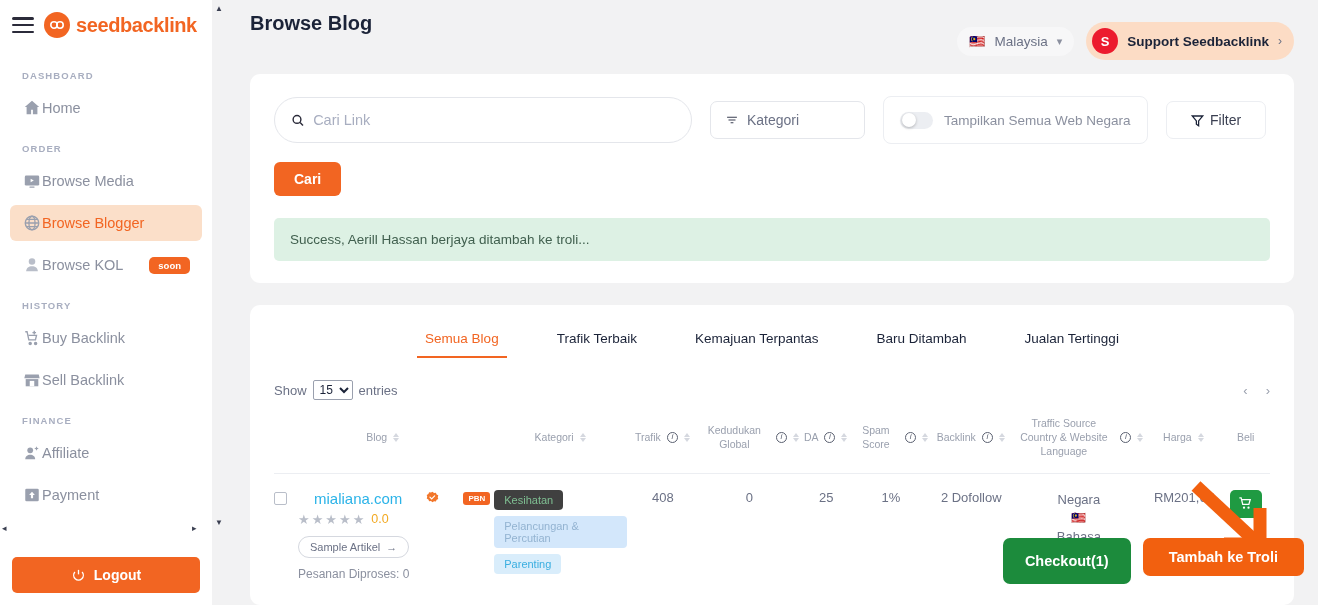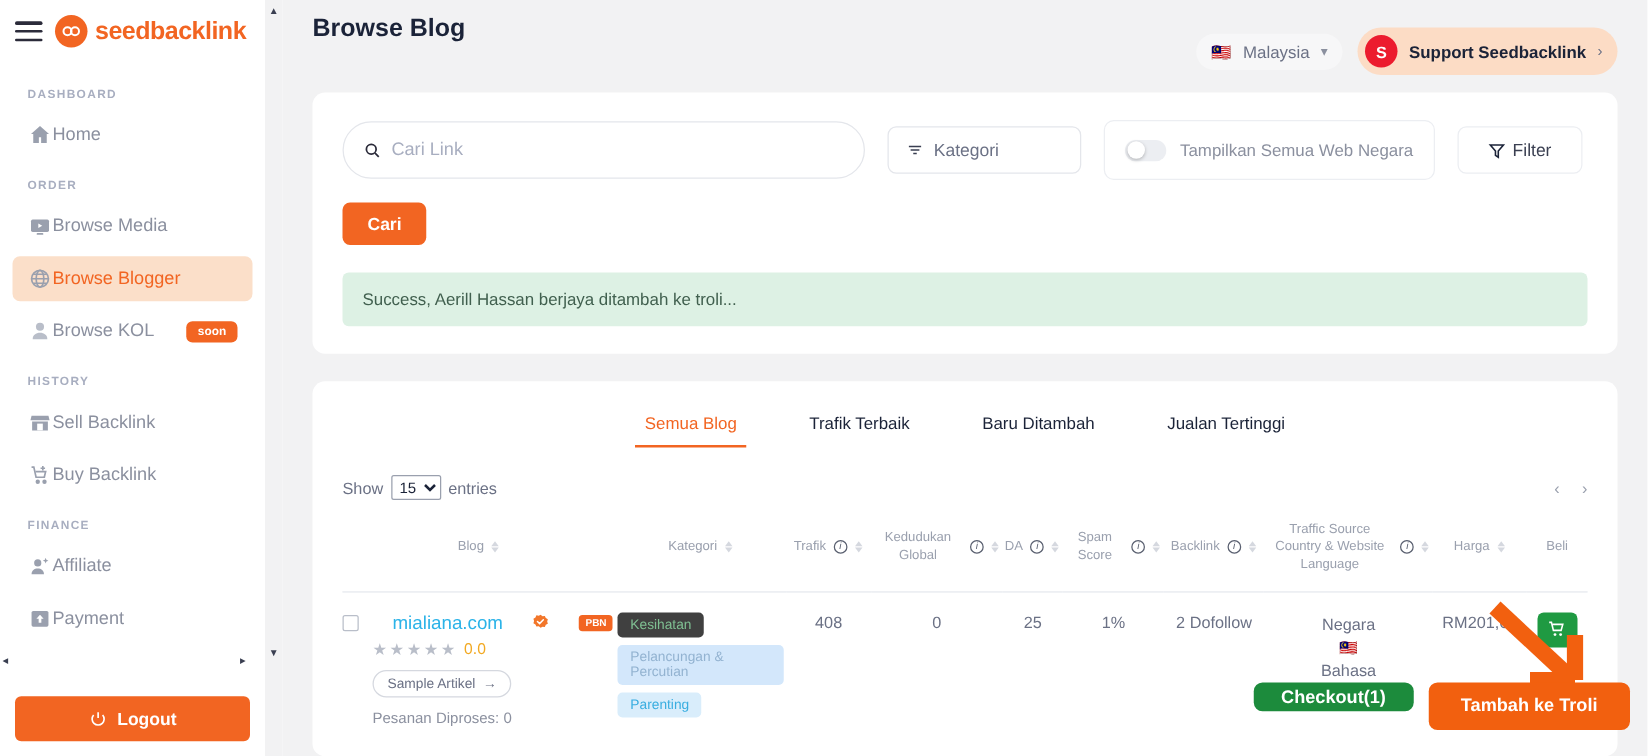--- a/index.html
+++ b/index.html
@@ -207,21 +207,21 @@
     width: 32px; height: 28px; background: #1f9a42; border-radius: 5px; border: none;
     display: inline-flex; align-items: center; justify-content: center; cursor: pointer;
   }
 
   
   .float-actions {
     position: absolute; right: 14px; bottom: 21px; display: flex; gap: 12px; z-index: 30;
   }
   .btn-checkout {
     background: #1c8b3c; color: #fff; border: none; border-radius: 7px;
-    padding: 0 22px; height: 23px; font-size: 14.5px; font-weight: 700;
+    padding: 0 22px; height: 46px; font-size: 14.5px; font-weight: 700;
     cursor: pointer; font-family: inherit;
   }
   .btn-troli {
     background: #f2600f; color: #fff; border: none; border-radius: 7px;
     padding: 0 26px; height: 38px; font-size: 14.5px; font-weight: 700;
     cursor: pointer; font-family: inherit;
   }
 
   .arrow-anno { position: absolute; left: 962px; top: 478px; z-index: 25; pointer-events: none; }
 </style>
@@ -286,39 +286,39 @@
             <path d="M3.5 17c0-3.6 2.9-5.6 6.5-5.6s6.5 2 6.5 5.6z"></path>
           </svg>
       </span>
       <span class="sb-label">Browse KOL</span>
       <span class="badge-soon">soon</span>
     </div>
 
     <div class="sb-section">HISTORY</div>
     <div class="sb-item">
       <span class="sb-ico">
-        <svg width="18" height="18" viewBox="0 0 20 20" fill="#9aa0ae">
-            <path d="M2.5 4h15l1 4H1.5z"></path>
-            <path d="M3 9h14v8H3z"></path>
-            <rect x="7.5" y="11" width="5" height="6" fill="#fff"></rect>
-          </svg>
-      </span>
-      <span class="sb-label">Sell Backlink</span>
-    </div>
-    <div class="sb-item">
-      <span class="sb-ico">
         <svg width="18" height="18" viewBox="0 0 20 20" fill="none" stroke="#9aa0ae" stroke-width="1.5">
             <path d="M2.5 3h2l2 9h8"></path>
             <path d="M6 7h9l-1.2 5"></path>
             <circle cx="8" cy="16" r="1.2" fill="#9aa0ae"></circle>
             <circle cx="14" cy="16" r="1.2" fill="#9aa0ae"></circle>
             <path d="M12.5 2v4M10.5 4h4"></path>
           </svg>
       </span>
       <span class="sb-label">Buy Backlink</span>
+    </div>
+    <div class="sb-item">
+      <span class="sb-ico">
+        <svg width="18" height="18" viewBox="0 0 20 20" fill="#9aa0ae">
+            <path d="M2.5 4h15l1 4H1.5z"></path>
+            <path d="M3 9h14v8H3z"></path>
+            <rect x="7.5" y="11" width="5" height="6" fill="#fff"></rect>
+          </svg>
+      </span>
+      <span class="sb-label">Sell Backlink</span>
     </div>
 
     <div class="sb-section">FINANCE</div>
     <div class="sb-item">
       <span class="sb-ico">
         <svg width="18" height="18" viewBox="0 0 20 20" fill="#9aa0ae">
             <circle cx="8" cy="7" r="3.2"></circle>
             <path d="M2.5 17c0-3.2 2.5-5 5.5-5s5.5 1.8 5.5 5z"></path>
             <path d="M15 2.5l.7 1.8 1.8.7-1.8.7-.7 1.8-.7-1.8-1.8-.7 1.8-.7z"></path>
           </svg>
@@ -397,20 +397,21 @@
         </div>
       </div>
       <button class="cari-btn">Cari</button>
       <div class="alert">Success, Aerill Hassan berjaya ditambah ke troli...</div>
     </section>
 
     <section class="card table-card">
       <div class="tabs">
         <div class="tab active">Semua Blog</div>
         <div class="tab">Trafik Terbaik</div>
+        <div class="tab">Kemajuan Terpantas</div>
         <div class="tab">Baru Ditambah</div>
         <div class="tab">Jualan Tertinggi</div>
       </div>
 
       <div class="tbl-controls">
         <div class="show-entries">
           <span>Show</span>
           <select>
             <option>15</option>
           </select>

